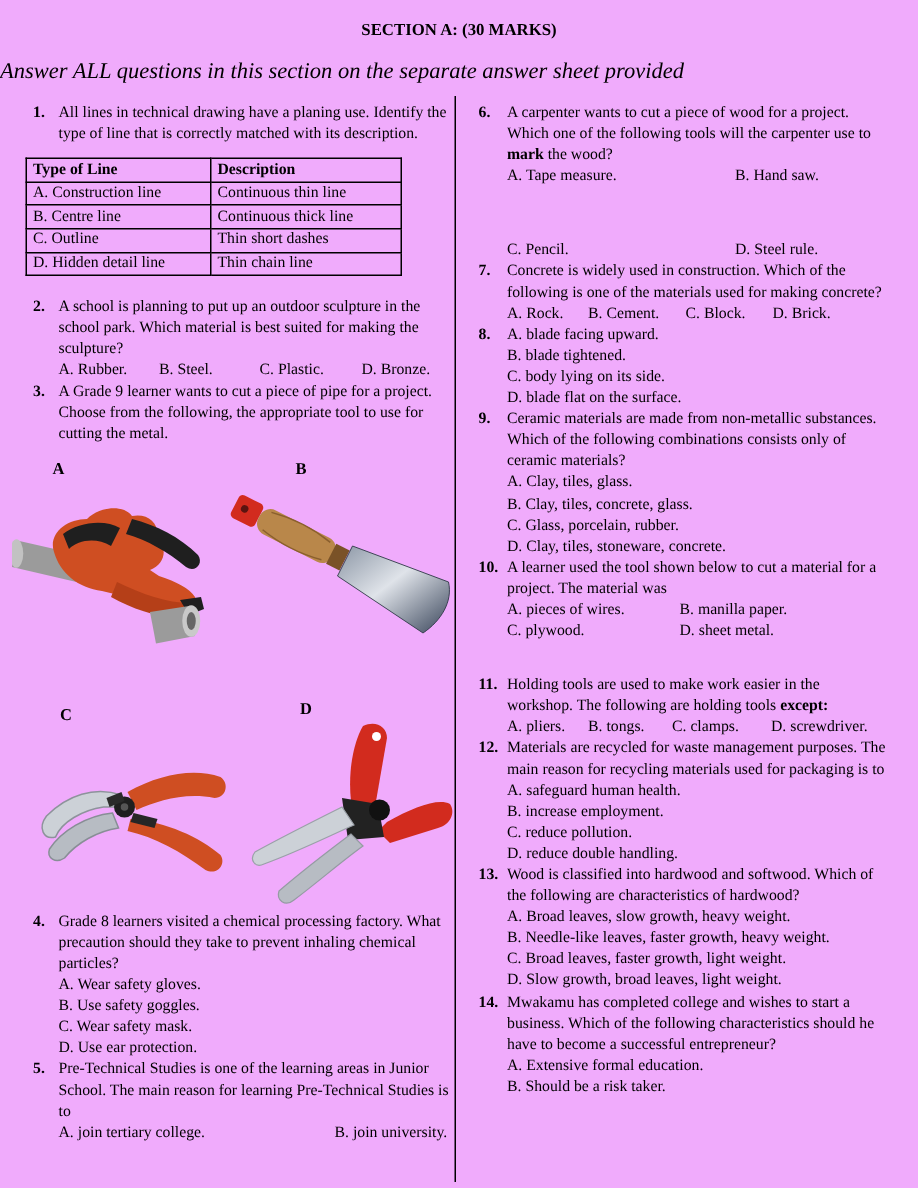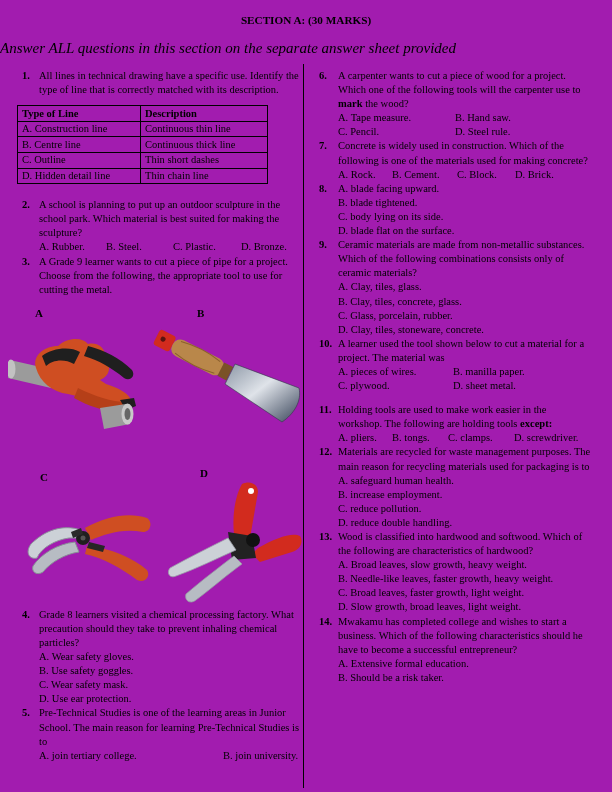--- a/index.html
+++ b/index.html
@@ -1,41 +1,41 @@
 <!DOCTYPE html>
 <html><head>
 <meta charset="utf-8">
 <style>
   html,body{margin:0;padding:0;}
   body{width:612px;height:792px;background:#fff;color:#000;
        font-family:"Liberation Serif","DejaVu Serif",serif;}
-  .page{position:relative;width:612px;height:792px;overflow:hidden;background:#a21caf;
+  .page{position:relative;width:612px;height:792px;overflow:hidden;background:#f0abfc;
         font-size:10.5px;line-height:14.1px;}
   .section-title{position:absolute;top:13px;left:0;width:100%;text-align:center;
         font-weight:bold;font-size:11.2px;}
   .instruction{position:absolute;top:41px;left:0;width:100%;
         font-style:italic;font-size:15px;}
   .divider{position:absolute;left:303px;top:64px;width:1.2px;height:724px;background:#000;}
   .col{position:absolute;top:69px;}
   .col-left{left:22px;width:280px;}
   .col-right{left:319px;width:272px;}
   .q{display:flex;align-items:flex-start;}
   .qnum{flex:0 0 17px;font-weight:bold;}
   .col-right .qnum{flex:0 0 19px;}
   .qbody{flex:1;min-width:0;}
   .q2{margin-top:14px;}
-  .q11{margin-top:10px;}
+  .q11{margin-top:22px;}
   table.line-table{border-collapse:collapse;margin:8px 0 0 -5px;border:1.6px solid #000;}
   .line-table th,.line-table td{border:1px solid #000;padding:0 4px;font-size:10.5px;
         line-height:13.6px;height:14.6px;white-space:nowrap;text-align:left;}
   .line-table th{text-align:left;font-weight:bold;}
   .opts-grid{display:grid;}
   .g-q2{grid-template-columns:67px 67px 68px 1fr;}
   .g-q5{grid-template-columns:136px 1fr;gap:48px;}
-  .g-q6{grid-template-columns:117px 1fr;}
+  .g-q6{grid-template-columns:117px 1fr;gap:35px;}
   .g-q7{grid-template-columns:54px 65px 58px 1fr;}
   .g-q10{grid-template-columns:115px 1fr;}
   .g-q11{grid-template-columns:54px 56px 66px 1fr;}
   .figure-block{position:relative;height:308px;margin-left:-14px;width:300px;margin-top:3px;}
   .fig-label{position:absolute;font-weight:bold;font-size:11px;}
   .fig{position:absolute;}
 </style>
 </head>
 <body>
 
@@ -43,21 +43,21 @@
 
   <div class="section-title">SECTION A: (30 MARKS)</div>
   <div class="instruction">Answer ALL questions in this section on the separate answer sheet provided</div>
   <div class="divider"></div>
 
   <div class="col col-left">
 
     <div class="q">
       <span class="qnum">1.</span>
       <div class="qbody">
-        <div class="qtext">All lines in technical drawing have a specific use. Identify the type of line that is correctly matched with its description.</div>
+        <div class="qtext">All lines in technical drawing have a planing use. Identify the type of line that is correctly matched with its description.</div>
       </div>
     </div>
 
     <table class="line-table">
       <thead>
         <tr>
           <th style="width:114px">Type of Line</th>
           <th style="width:118px">Description</th>
         </tr>
       </thead>

